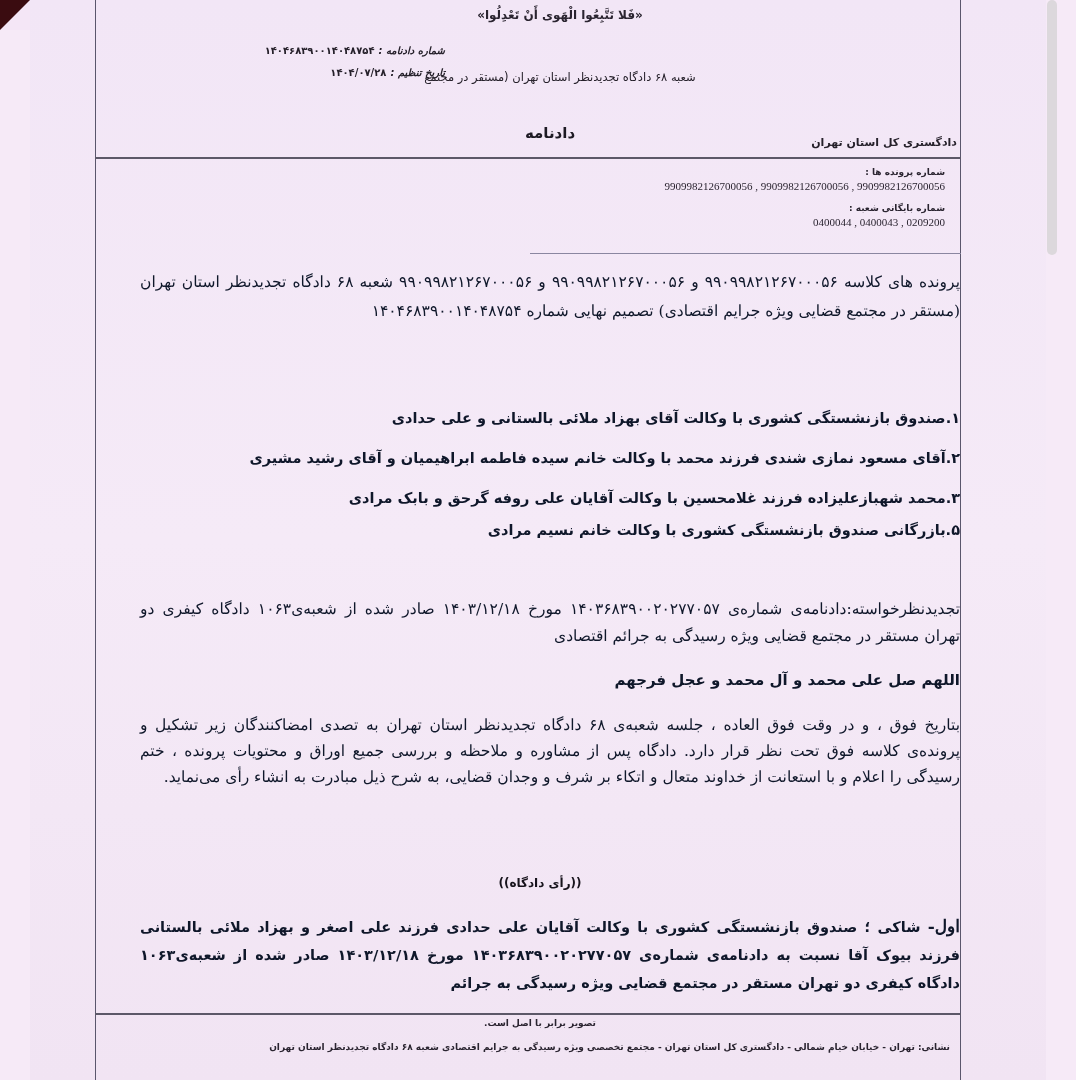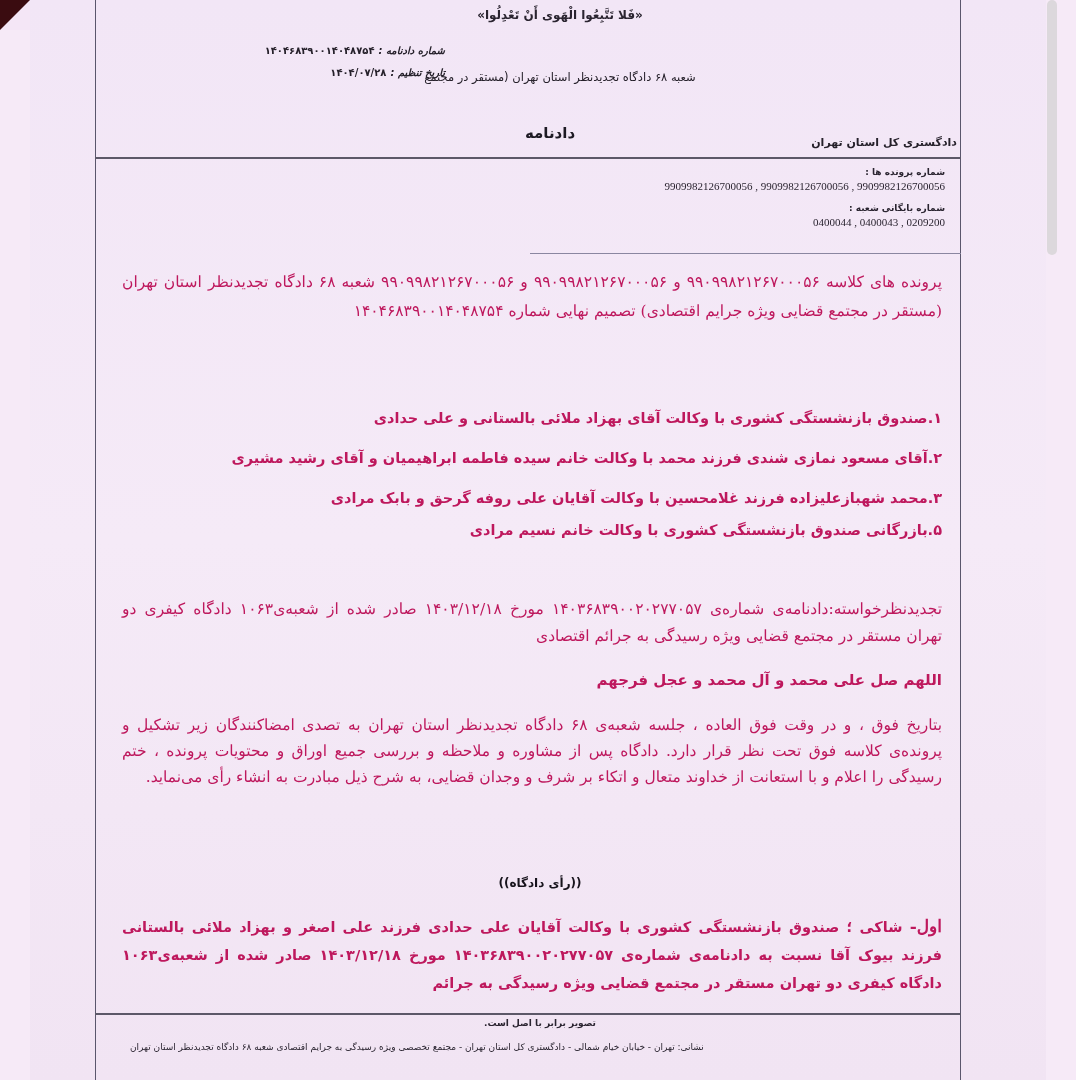--- a/index.html
+++ b/index.html
@@ -50,36 +50,36 @@
     }
     .meta .lbl { margin-left:4px;font-style:italic; }
     .case-nums {
       position:absolute; top:165px; left:560px; width:385px; text-align:right;
       font-size:10px; line-height:14px; color:#2a2430;
     }
     .case-nums .lbl { font-size:9px; font-weight:bold; display:block; }
     .case-nums .val { font-family:"Liberation Serif", serif; font-size:11px; display:block; direction:ltr; text-align:right; }
     .case-nums .gap { height:8px; }
     .body-text {
-      position:absolute; left:122px; width:820px; text-align:justify;
-      font-family:"DejaVu Serif", serif; font-size:15.5px; line-height:26px; color:#be185d;
+      position:absolute; left:140px; width:820px; text-align:justify;
+      font-family:"DejaVu Serif", serif; font-size:15.5px; line-height:26px; color:#0f172a;
     }
     .b { font-weight:bold; }
     .list-item { font-weight:bold; font-family:"DejaVu Sans", sans-serif; font-size:14.5px; }
     .section-title {
       position:absolute; top:876px; left:380px; width:320px; text-align:center;
       font-size:12px; font-weight:bold; color:#17131c;
     }
     .footer-cert {
       position:absolute; top:1018px; left:380px; width:320px; text-align:center;
       font-size:9px; font-weight:bold; color:#2a2430;
     }
     .footer-addr {
-      position:absolute; top:1042px; left:130px; width:820px; text-align:left;
-      font-size:9px; font-weight:normal; color:#2a2430; white-space:nowrap;
+      position:absolute; top:1042px; left:130px; width:820px; text-align:right;
+      font-size:9px; font-weight:bold; color:#2a2430; white-space:nowrap;
     }
   </style>
 </head>
 <body>
 
 <div class="corner-base"></div>
 <div class="corner"></div>
 <div class="page"></div>
 <div class="scrollbar"></div>
 

